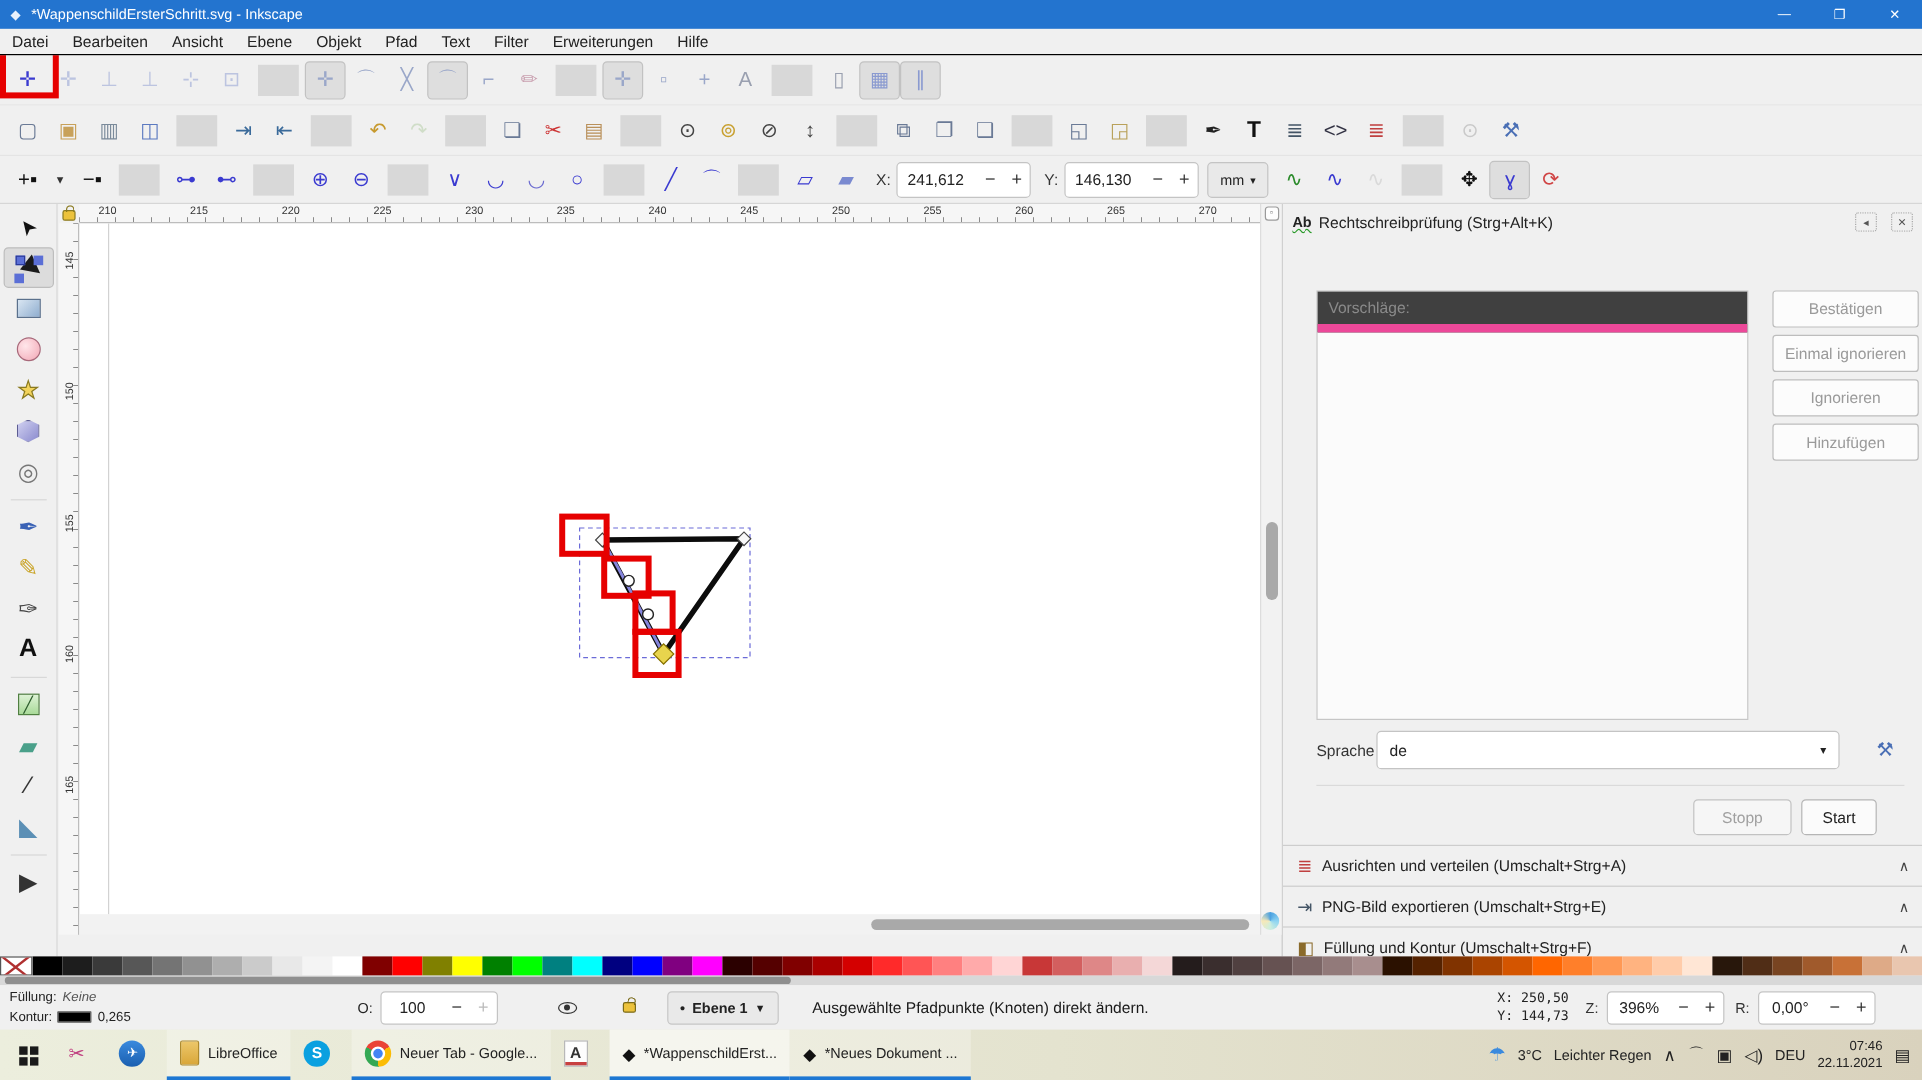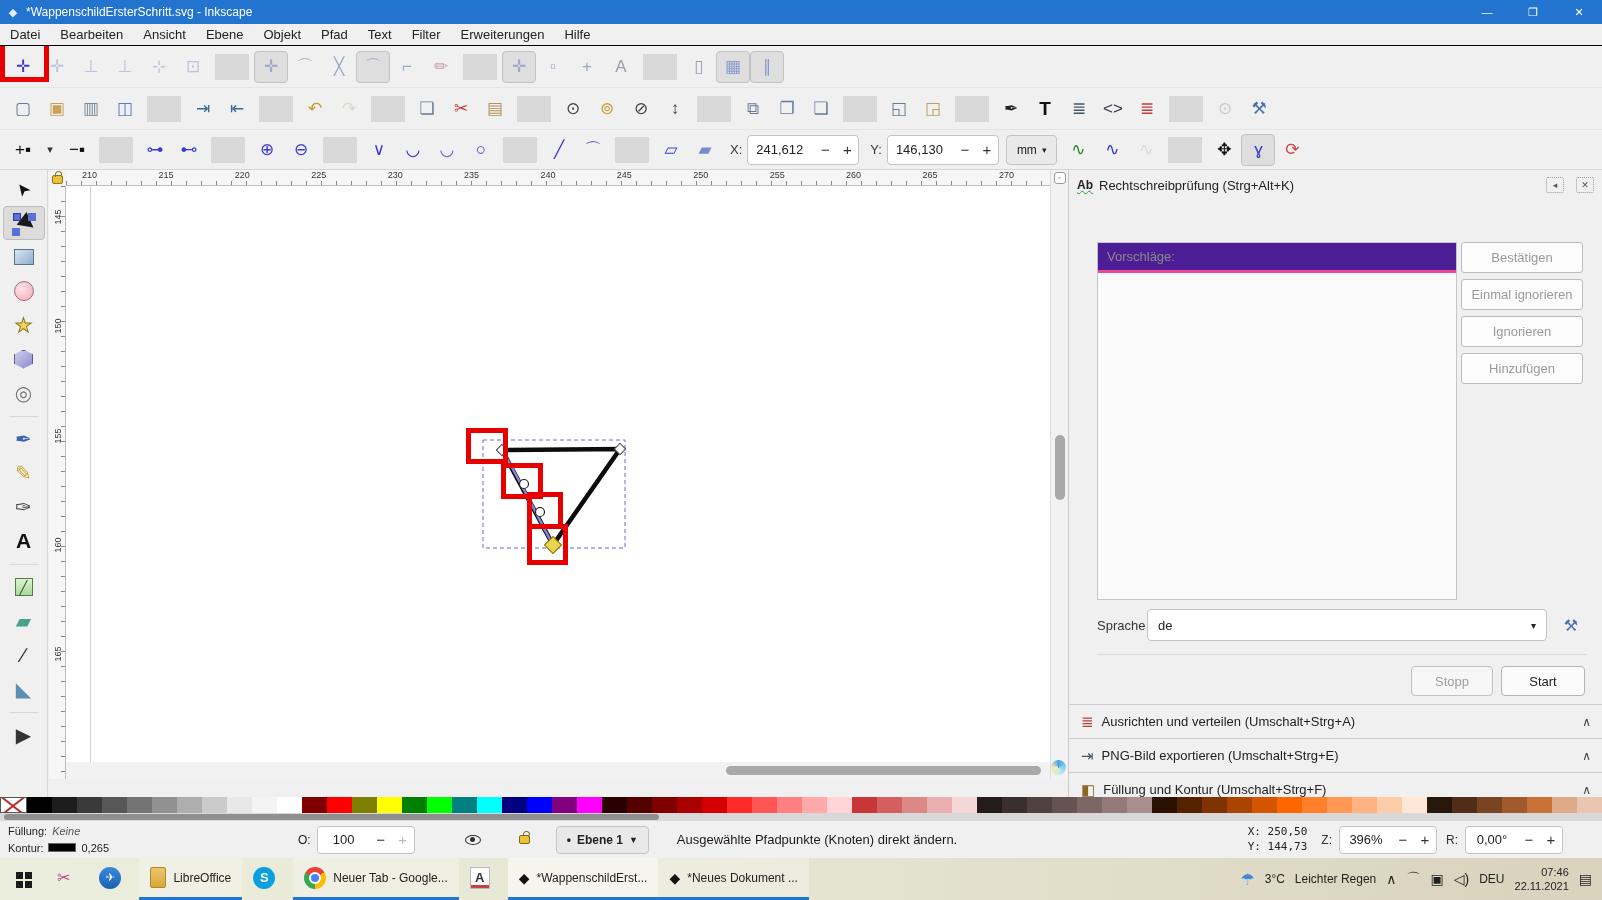--- a/index.html
+++ b/index.html
@@ -63,32 +63,32 @@
 #vscroll .thumb{position:absolute;left:4px;top:265px;width:10px;height:65px;background:#a9a9a9;border-radius:5px}
 #hscroll{position:absolute;left:66px;top:762px;width:984px;height:17px;background:#f2f2f2;z-index:4}
 #hscroll .thumb{position:absolute;left:660px;top:4px;width:315px;height:9px;background:#a9a9a9;border-radius:5px}
 #cms-toggle{position:absolute;left:1051px;top:760px;width:15px;height:15px;border-radius:50%;background:conic-gradient(#4aa0e0,#8ed4f2,#cdeede,#f7e9b8,#4aa0e0);z-index:5}
 
 #panel{position:absolute;left:1068px;top:170px;width:534px;height:627px;background:#f0f0f0;border-left:1px solid #c9c9c9;overflow:hidden;z-index:3}
 #panel .phead{height:30px;display:flex;align-items:center;gap:6px;padding:0 8px}
 .spell-ico{font-weight:bold;font-size:12px;text-decoration:underline wavy #2a9a2a;text-decoration-thickness:1px}
 .phbtn{width:18px;height:16px;border:1px dotted #9a9a9a;border-radius:2px;display:flex;align-items:center;justify-content:center;font-size:9px;color:#555;margin-left:6px}
 #suggest-box{position:absolute;left:28px;top:72px;width:360px;height:358px;background:#fbfbfb;border:1px solid #c6c6c6}
-#suggest-box .slabel{padding:6px 9px;color:#8a8a8a;border-bottom:3px solid #ec4899;background:#4c1d95}
-#spell-btns{position:absolute;left:392px;top:72px;width:124px}
+#suggest-box .slabel{padding:6px 9px;color:#8a8a8a;border-bottom:7px solid #ec4899;background:#404040}
+#spell-btns{position:absolute;left:408px;top:72px;width:124px}
 .pbtn{width:122px;height:31px;border:1px solid #bdbdbd;border-radius:3px;background:#fcfcfc;color:#9a9a9a;display:flex;align-items:center;justify-content:center;margin-bottom:6px;font-size:13px}
 #spell-btns .pbtn{margin-bottom:6px}
 #lang-row{position:absolute;left:28px;top:439px;width:492px;display:flex;align-items:center}
 #lang-row .llabel{width:50px;color:#333}
-#lang-dd{flex:1;height:32px;background:#fff;border:1px solid #c4c4c4;border-radius:4px;display:flex;align-items:center;padding:0 10px;margin-right:6px}
+#lang-dd{flex:1;height:32px;background:#fff;border:1px solid #c4c4c4;border-radius:4px;display:flex;align-items:center;padding:0 10px;margin-right:20px}
 #lang-dd .spacerf{flex:1}
 #lang-tools{width:36px;height:32px;display:flex;align-items:center;justify-content:center;font-size:16px;color:#4a6fb5}
 #panel-sep{position:absolute;left:28px;top:484px;width:490px;height:1px;background:#dadada}
 #stop-btn{position:absolute;left:342px;top:496px;width:82px;height:30px;border:1px solid #c2c2c2;border-radius:4px;background:#f6f6f6;color:#a0a0a0;display:flex;align-items:center;justify-content:center}
-#start-btn{position:absolute;left:432px;top:496px;width:84px;height:30px;border:1px solid #b5b5b5;border-radius:4px;background:#fbfbfb;color:#222;display:flex;align-items:center;justify-content:center}
+#start-btn{position:absolute;left:432px;top:496px;width:63px;height:30px;border:1px solid #b5b5b5;border-radius:4px;background:#fbfbfb;color:#222;display:flex;align-items:center;justify-content:center}
 #docklist{position:absolute;left:0;top:534px;width:534px}
 .dockrow{height:34px;border-top:1px solid #cdcdcd;background:#f0f0f0;display:flex;align-items:center;gap:8px;padding:0 12px}
 .dockrow .chev{margin-left:auto;color:#444;font-size:12px}
 .dockrow .dico{font-size:15px}
 
 #palette{position:absolute;left:0;top:797px;width:1602px;height:16px;display:flex;z-index:10}
 .swatch{flex:1;height:16px}
 .swatch-none{background:#fff;position:relative;overflow:hidden;border:1px solid #555}
 .swatch-none::before,.swatch-none::after{content:"";position:absolute;left:-4px;top:7px;width:32px;height:2px;background:#b03030}
 .swatch-none::before{transform:rotate(38deg)}.swatch-none::after{transform:rotate(-38deg)}

